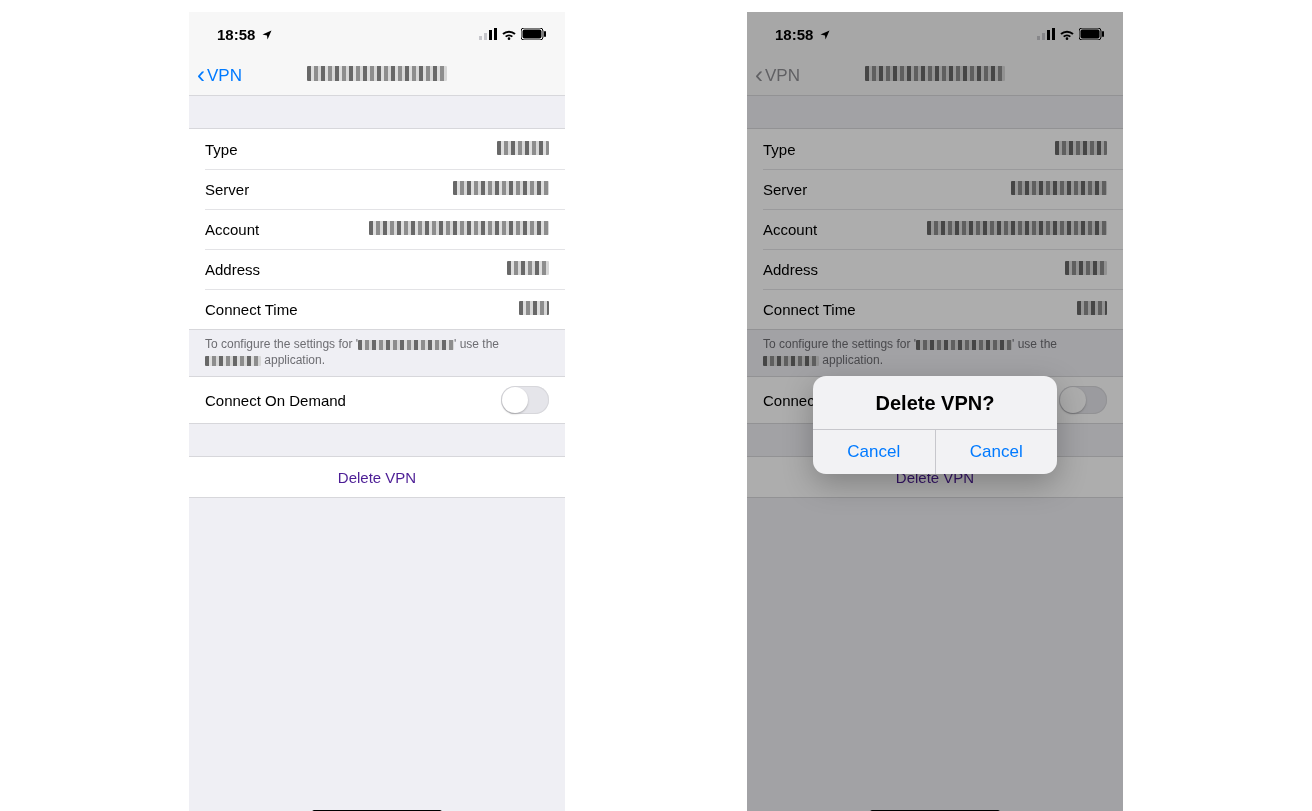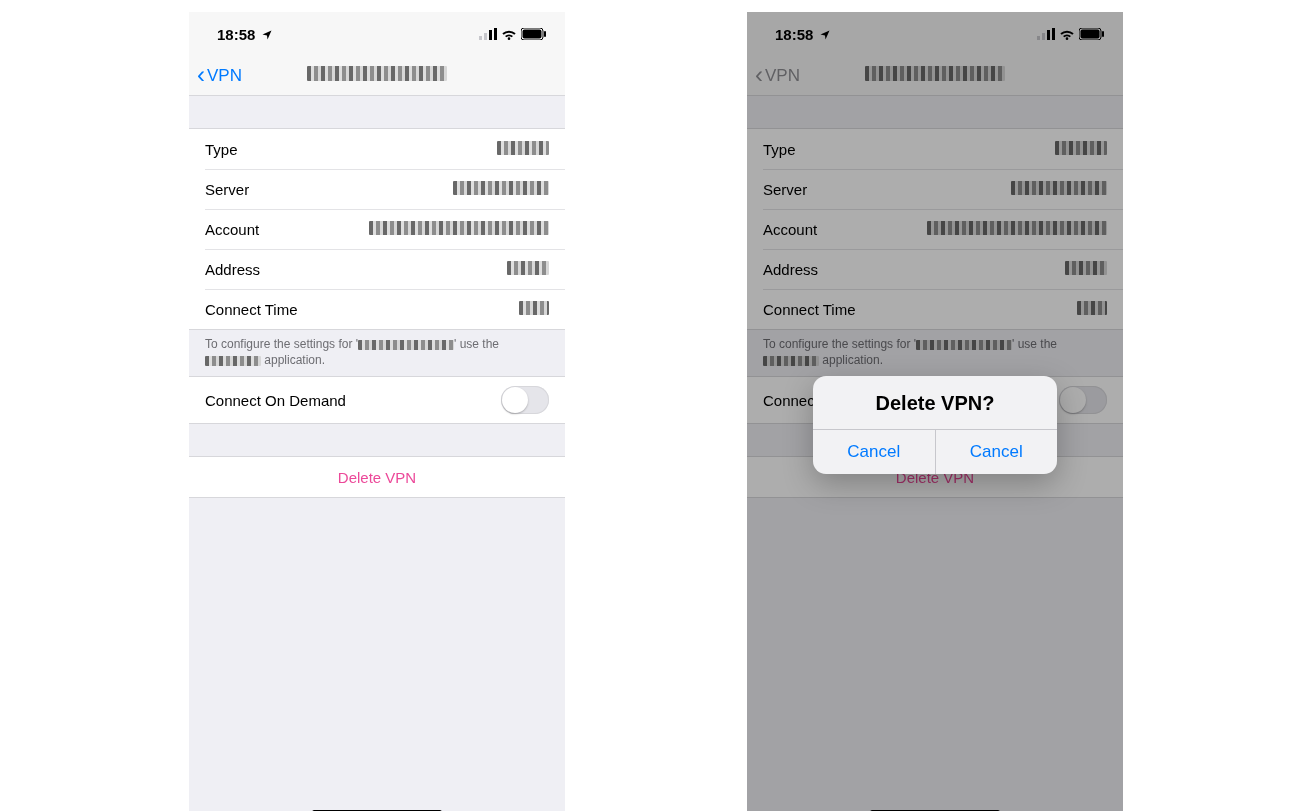--- a/index.html
+++ b/index.html
@@ -94,21 +94,21 @@
   .toggle::after{
     content:""; position:absolute; left:1px; top:1px;
     width:26px; height:26px; border-radius:50%;
     background:#fff; box-shadow:0 1px 2px rgba(0,0,0,0.25);
   }
 
   .delete-row {
     text-align:center;
     justify-content:center;
   }
-  .delete-row .label { color:#ec4899; }
+  .delete-row .label { color:#4c1d95; }
 
   .home-indicator {
     position:absolute; left:50%; bottom:8px; transform:translateX(-50%);
     width:130px; height:5px; border-radius:3px; background:#000;
   }
 
   
   .pixelated {
     display:inline-block;
     height:14px;

